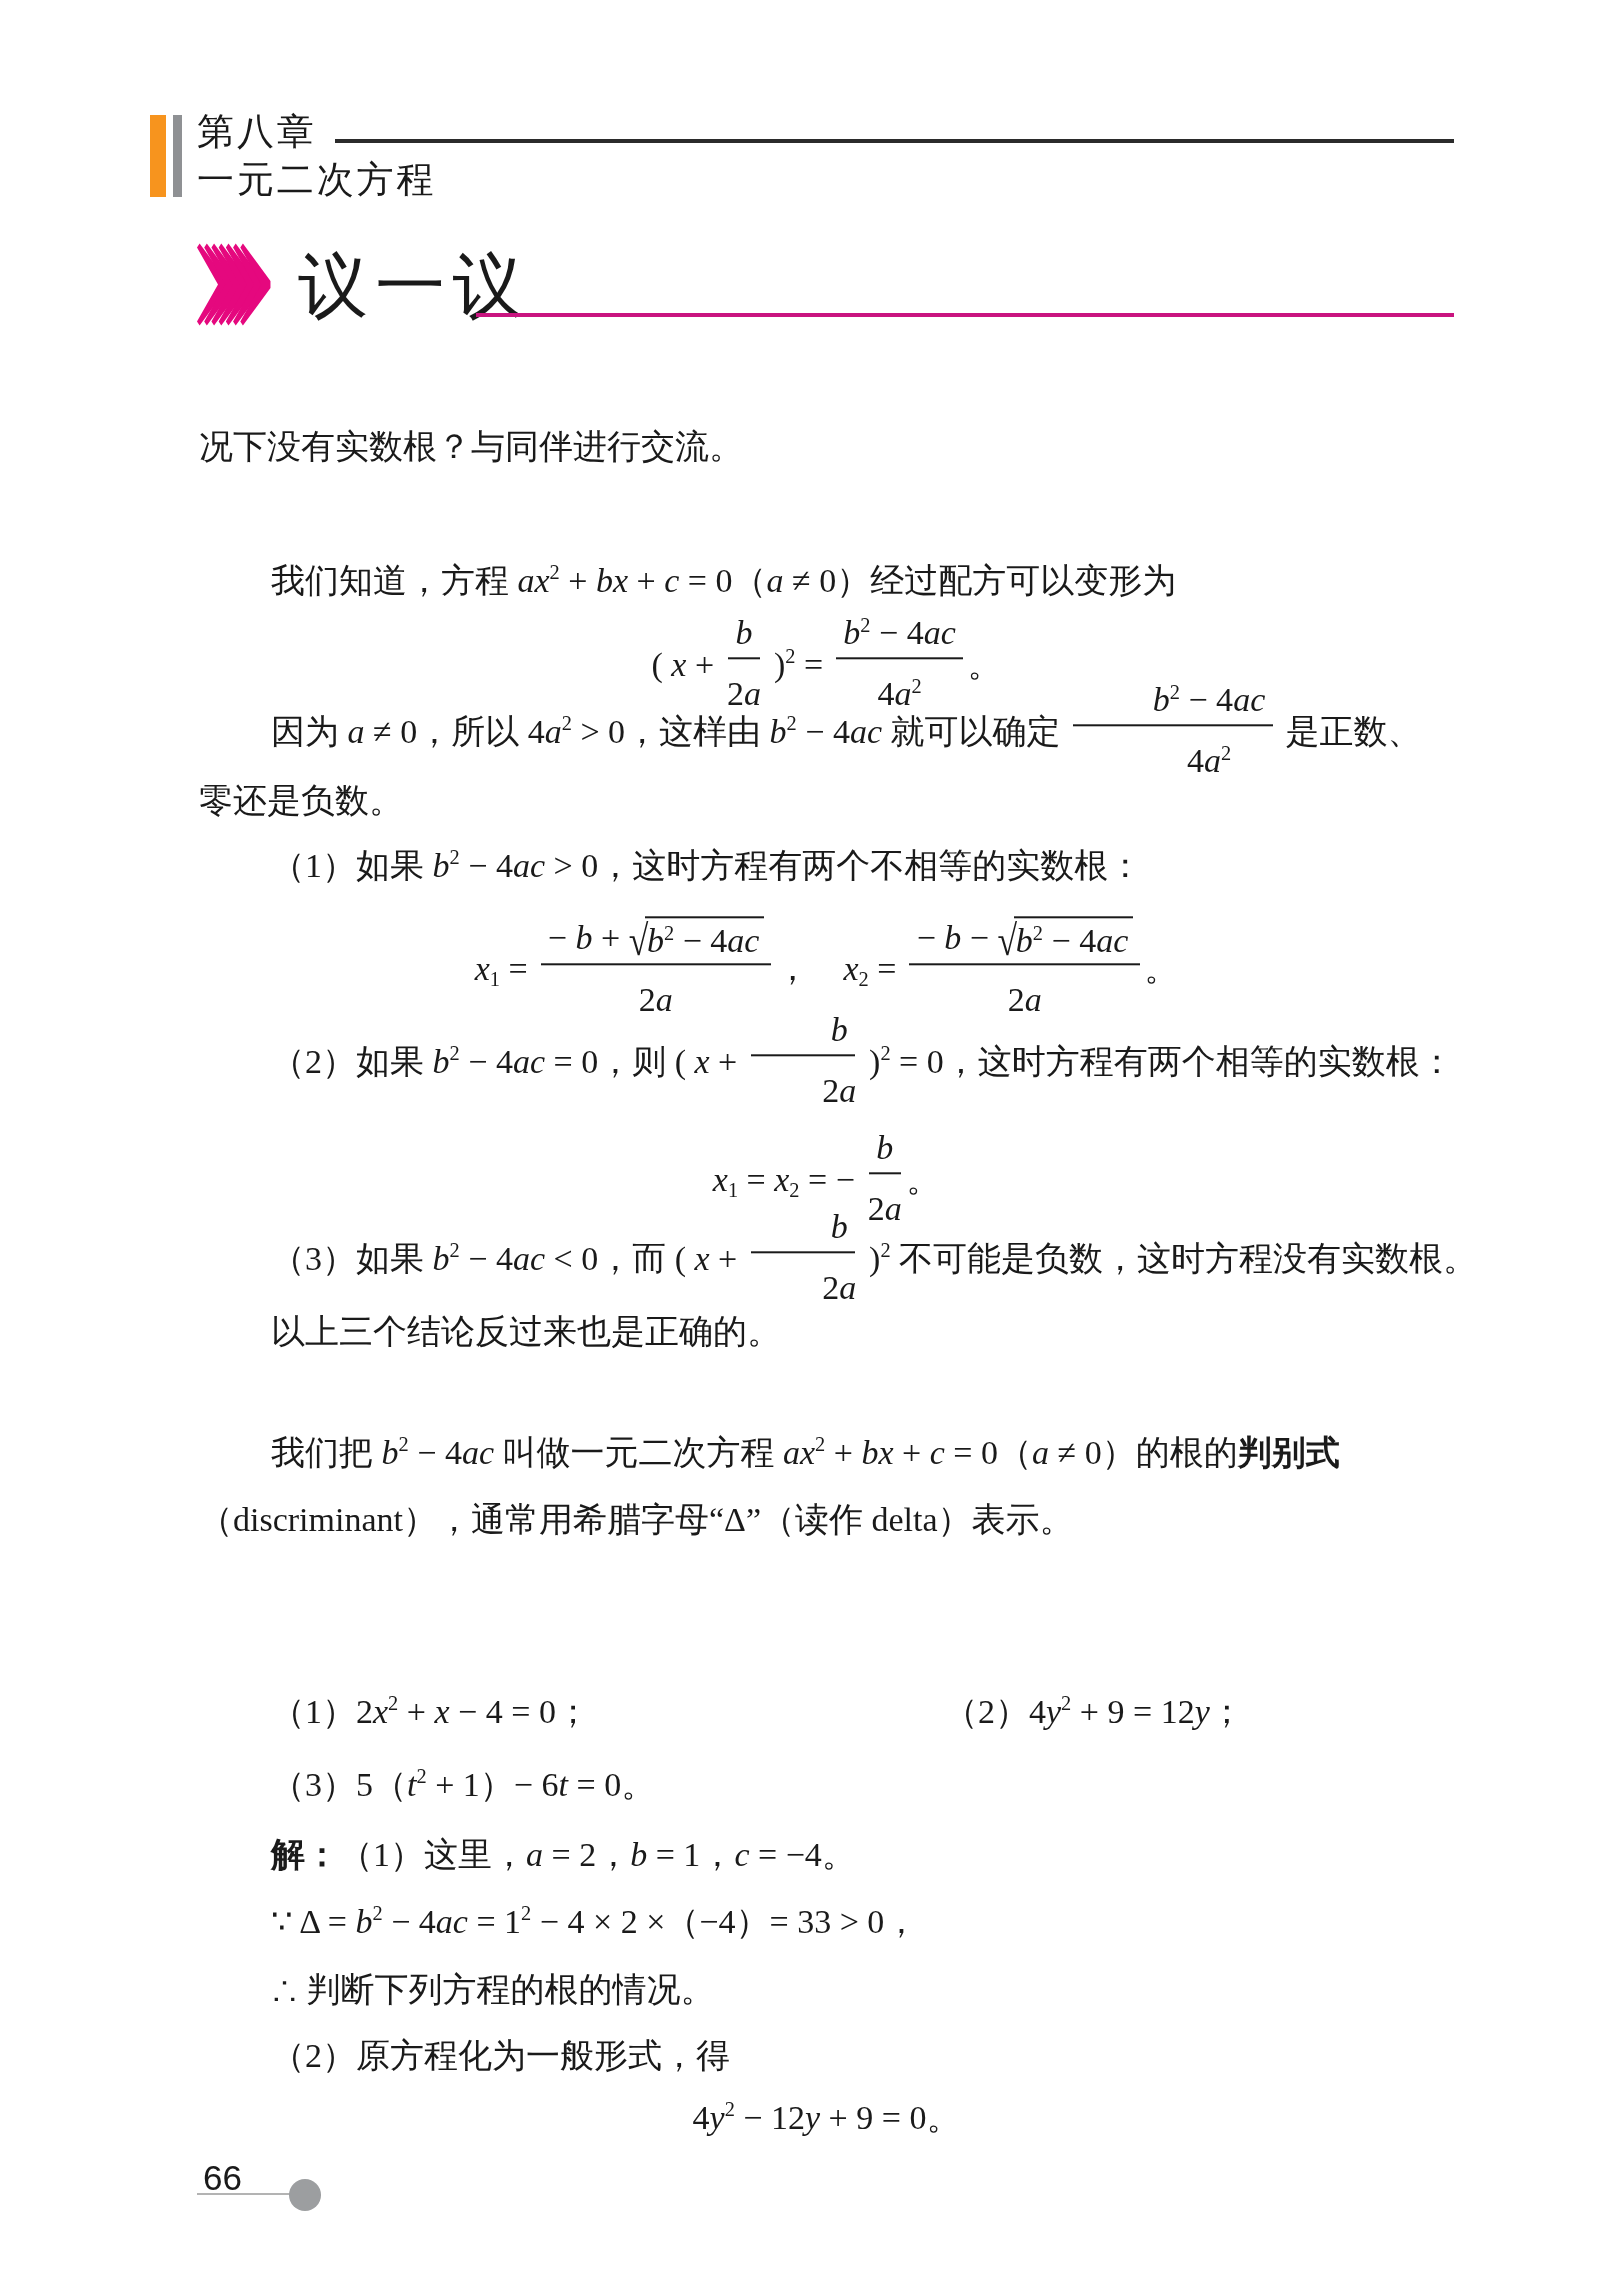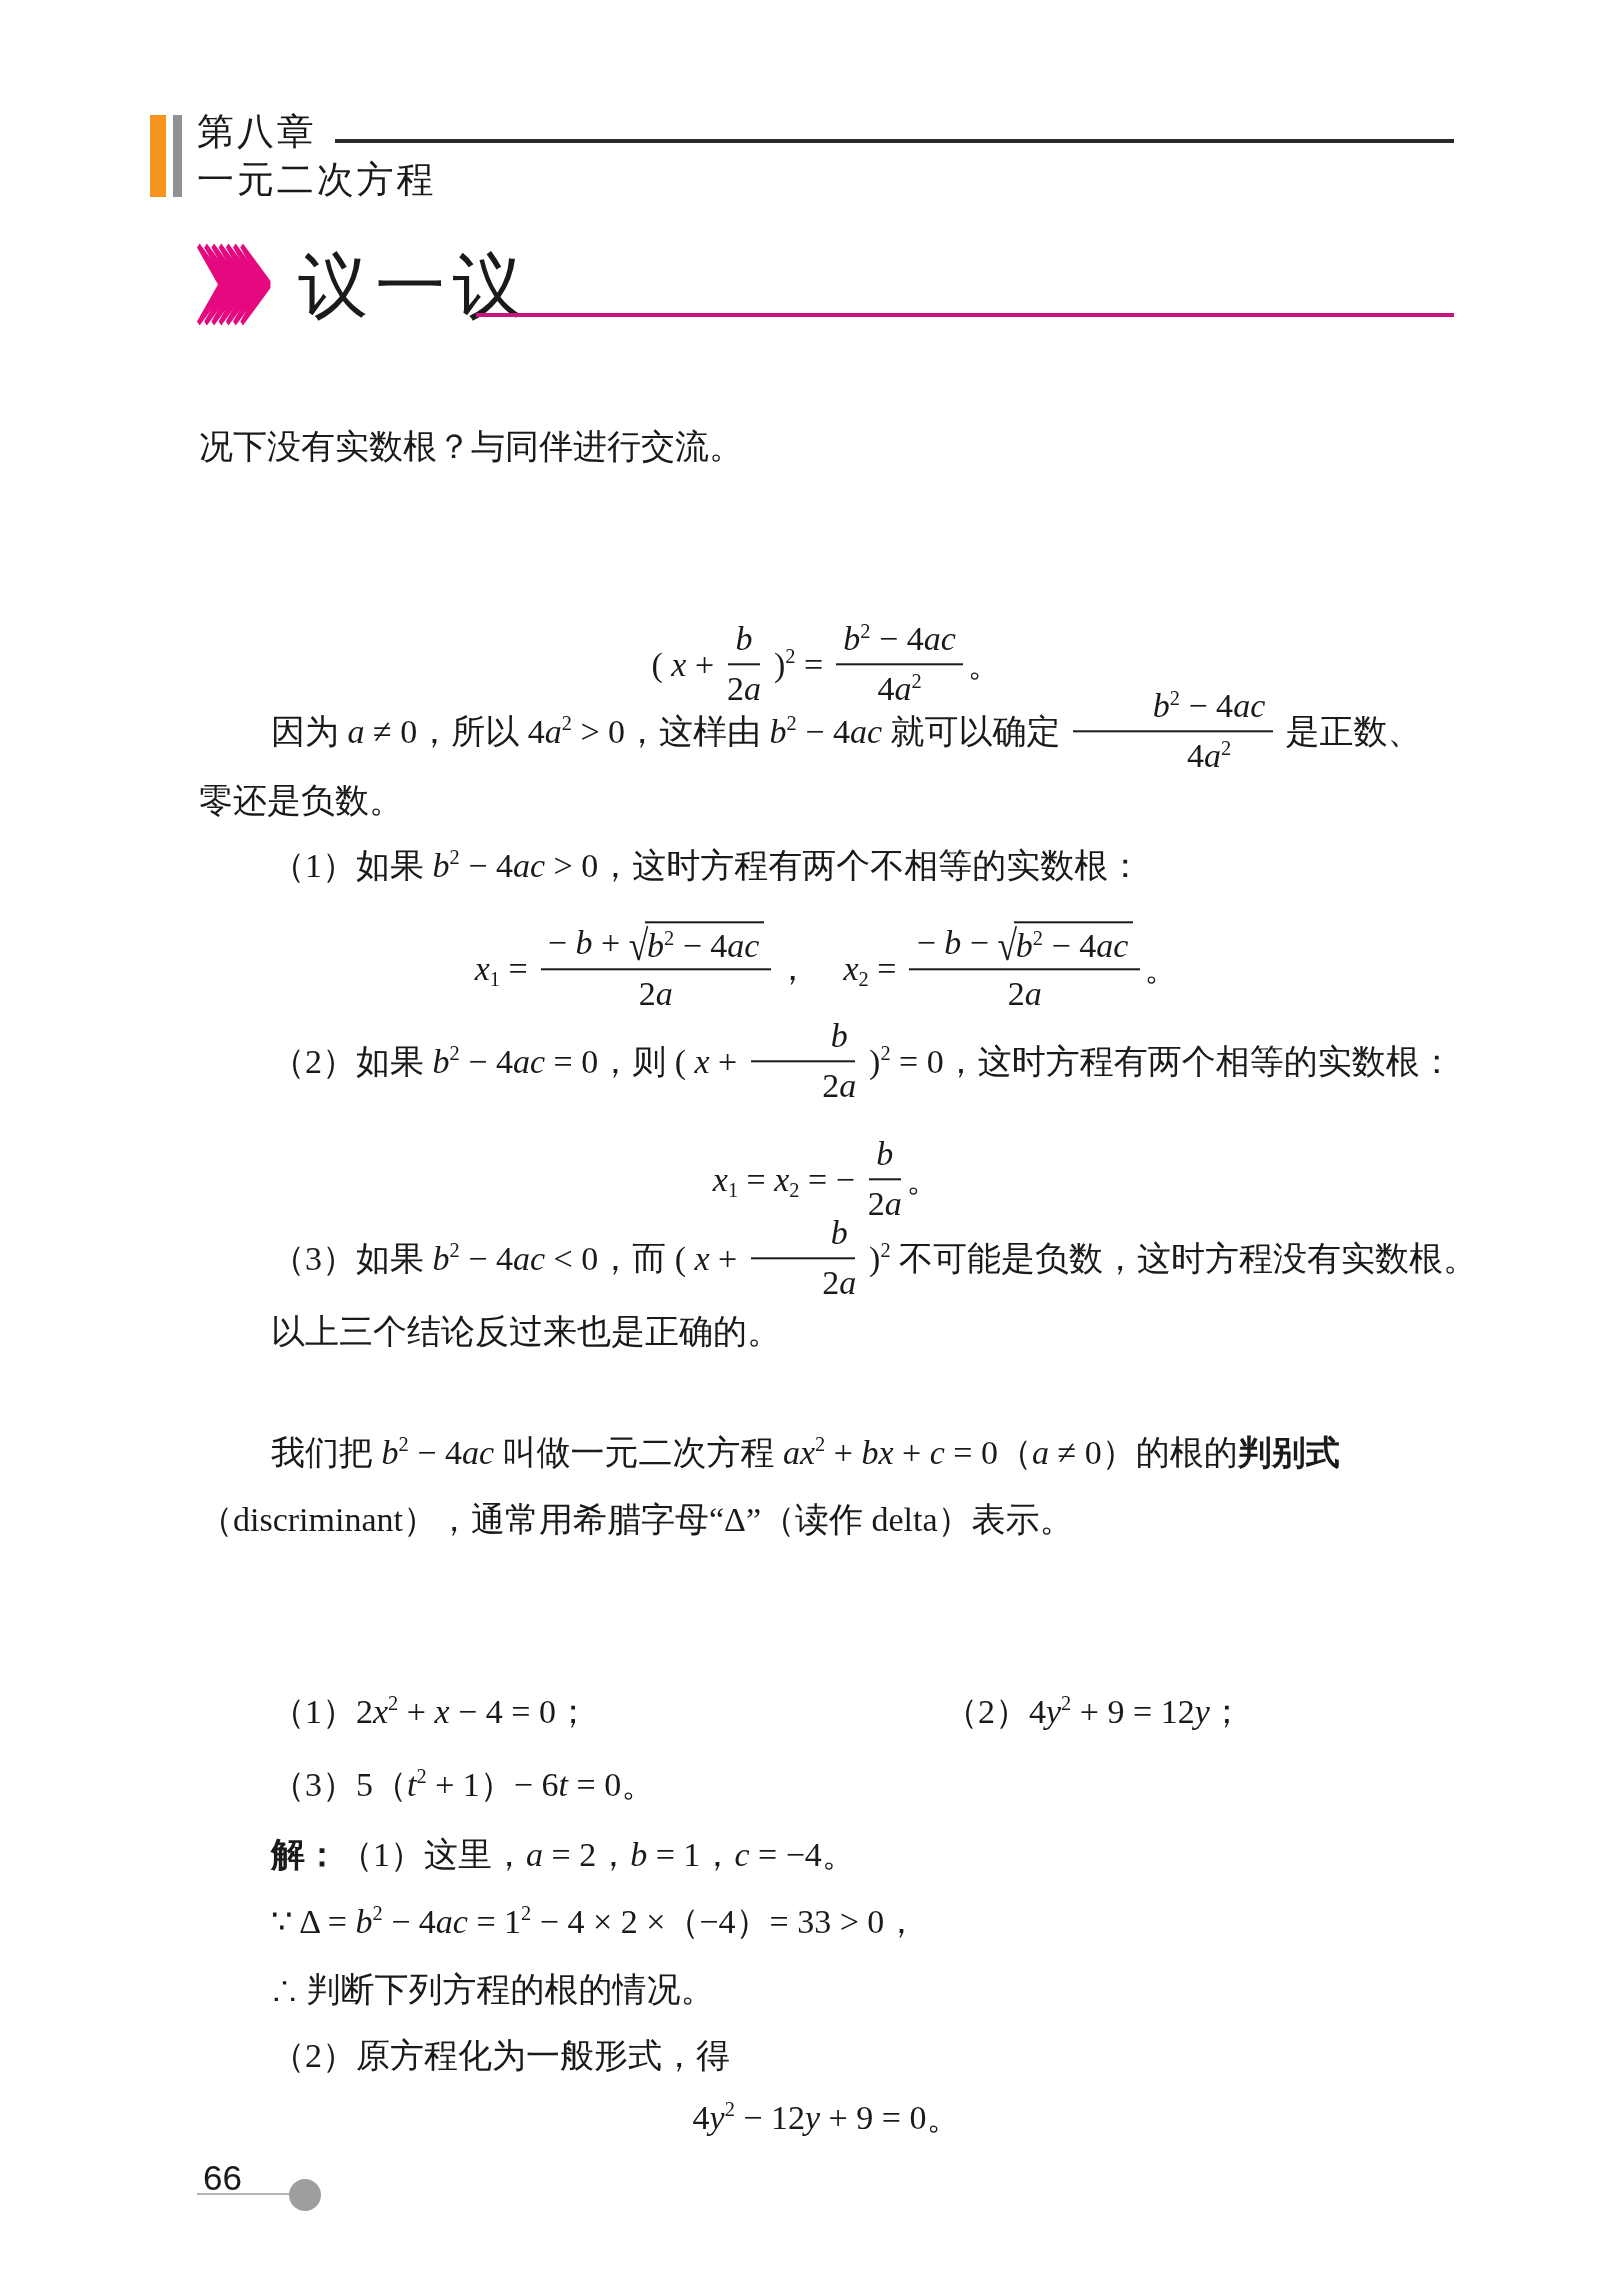--- a/index.html
+++ b/index.html
@@ -28,21 +28,21 @@
   .center{text-align:center;text-indent:0;}
 
   .mi{font-style:italic;font-family:"Liberation Serif","DejaVu Serif",serif;}
   .bold{font-weight:bold;font-family:"Liberation Sans","DejaVu Sans",sans-serif;}
   .sup{font-size:.6em;vertical-align:.62em;line-height:0;}
   .sub{font-size:.6em;vertical-align:-.28em;line-height:0;}
 
   .frac{display:inline-flex;flex-direction:column;align-items:center;vertical-align:middle;
         line-height:1.2;margin:0 4.4px;transform:translateY(-3.7px);}
   .frac .num{padding:0 7.3px 2.9px;border-bottom:2.2px solid #1a1a1a;}
-  .frac .den{padding-top:4px;}
+  .frac .den{padding-top:15px;}
 
   .sqrt{display:inline-flex;align-items:flex-start;}
   .sqrt::before{content:"√";font-style:normal;font-size:1.05em;transform:translateY(2.9px) scaleY(1.2);margin-right:-2.9px;}
   .sqrt .rad{border-top:2.2px solid #1a1a1a;padding:2.9px 4.4px 0 1.5px;line-height:1.15;}
 
   .ex2{position:absolute;left:673px;top:0;}
 
   
   .page-number{position:absolute;left:203px;top:2157px;font-size:35px;line-height:41px;
                font-family:"Liberation Sans","DejaVu Sans",sans-serif;}
@@ -69,20 +69,21 @@
       <use href="#chv" x="22" fill="#E5087E"></use>
     <use href="#chv" x="33" fill="#E5087E"></use>
       <use href="#chv" x="44" fill="#E5087E"></use>
       <use href="#chv" x="55" fill="#E5087E"></use>
     <use href="#chv" x="66" fill="#E5087E"></use>
   </svg>
   <div class="activity-title">议一议</div>
   <div class="activity-rule" style="background: rgb(201, 20, 127);"></div>
 
   <div class="line" style="top:413px">况下没有实数根？与同伴进行交流。</div>
+  <div class="line indent" style="top:547px">我们知道，方程 <span class="mi">ax</span><span class="sup">2</span> + <span class="mi">bx</span> + <span class="mi">c</span> = 0（<span class="mi">a</span> ≠ 0）经过配方可以变形为</div>
   <div class="line tall center" style="top:610px">( <span class="mi">x</span> + <span class="frac">
         <span class="num"><span class="mi">b</span></span>
         <span class="den">2<span class="mi">a</span></span>
       </span> )<span class="sup">2</span> = <span class="frac">
         <span class="num"><span class="mi">b</span><span class="sup">2</span> − 4<span class="mi">ac</span></span>
         <span class="den">4<span class="mi">a</span><span class="sup">2</span></span>
       </span>。</div>
   <div class="line indent tall" style="top:677px">因为 <span class="mi">a</span> ≠ 0，所以 4<span class="mi">a</span><span class="sup">2</span> &gt; 0，这样由 <span class="mi">b</span><span class="sup">2</span> − 4<span class="mi">ac</span> 就可以确定 <span class="frac">
         <span class="num"><span class="mi">b</span><span class="sup">2</span> − 4<span class="mi">ac</span></span>
         <span class="den">4<span class="mi">a</span><span class="sup">2</span></span>

